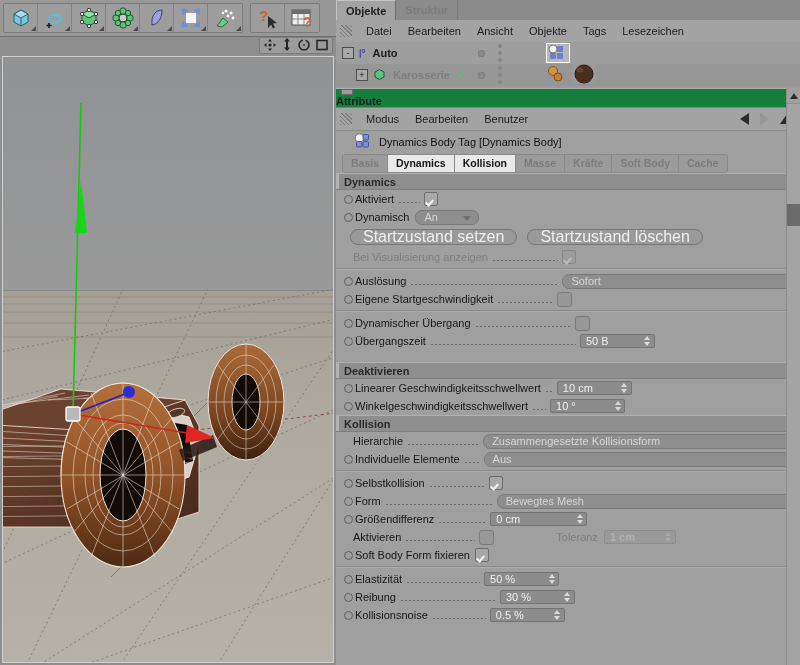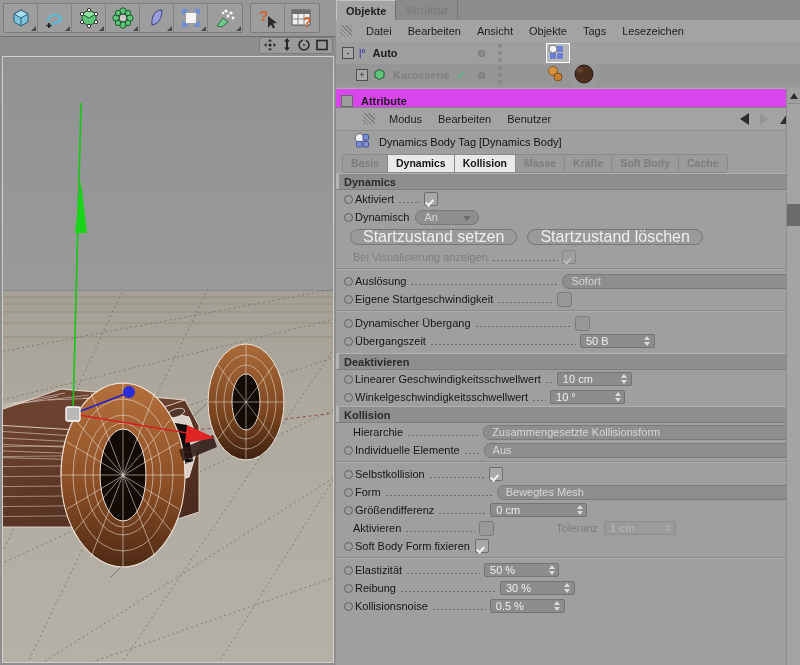--- a/index.html
+++ b/index.html
@@ -69,26 +69,26 @@
   .om-name{font-size:11px;font-weight:bold;margin-left:7px;}
   .om-name.dim{color:#7f7f7f;}
   .om-dots{position:absolute;left:142px;top:0;height:22px;width:60px;display:flex;align-items:center;gap:13px;}
   .dotc{width:7px;height:7px;border-radius:50%;background:#8a8a8a;box-shadow:inset 0 0 0 1px #7c7c7c;}
   .dotcol{display:flex;flex-direction:column;gap:3px;}
   .dotsm{width:4px;height:4px;border-radius:50%;background:#868686;}
   .om-tags{position:absolute;left:210px;top:0;height:22px;display:flex;align-items:center;gap:4px;}
 
   
   .am{position:absolute;left:0;top:88px;width:464px;height:577px;background:#9f9f9f;}
-  .am-title{height:18px;background:#d946ef;display:flex;align-items:flex-end;
-            border-top:1px solid #adadad;border-bottom:1px solid #828282;}
+  .am-title{height:18px;background:#15803d;display:flex;align-items:flex-start;
+            border-top:1px solid #adadad;border-bottom:1px solid #828282;flex-direction:column;}
   .am-title-box{width:10px;height:10px;border:1px solid #666;background:#9c9c9c;margin:0 8px 0 5px;}
   .am-title-txt{font-size:11px;font-weight:bold;color:#1d1d1d;}
   .am-menu{height:22px;background:#a3a3a3;display:flex;align-items:center;position:relative;
-           border-bottom:1px solid #8d8d8d;padding-left:23px;}
+           border-bottom:1px solid #8d8d8d;}
   .am-arrows{position:absolute;right:6px;top:0;height:22px;display:flex;align-items:center;gap:11px;}
   .tri{width:0;height:0;}
   .tri-l{border-top:6px solid transparent;border-bottom:6px solid transparent;border-right:9px solid #2b2b2b;}
   .tri-r{border-top:6px solid transparent;border-bottom:6px solid transparent;border-left:9px solid #969696;}
   .tri-u{border-left:7px solid transparent;border-right:7px solid transparent;border-bottom:10px solid #2b2b2b;}
 
   .am-obj{height:22px;display:flex;align-items:center;padding-left:6px;background:#9f9f9f;margin-left:12px;}
   .am-obj-txt{font-size:11px;margin-left:7px;color:#111;}
 
   .am-tabs{height:20px;background:#9f9f9f;display:flex;align-items:center;padding:0 6px;}
@@ -660,21 +660,21 @@
           <span class="dots" style="flex:0 0 146px"></span>
           <span class="numfield" style="width:75px;">
             <span>50 B</span>
             <span class="spin">
                 <i class="up"></i>
                 <i class="dn"></i>
               </span>
           </span>
         </div>
 
-        <div class="grp" style="margin-top:3px;">
+        <div class="grp" style="margin-top:12px;">
           <div class="grp-bar"></div>
           <span>Deaktivieren</span>
         </div>
 
         <div class="row">
           <span class="anim-dot"></span>
           <span class="lbl">Linearer Geschwindigkeitsschwellwert</span>
           <span class="dots" style="flex:0 0 8px"></span>
           <span class="numfield" style="width:75px;">
             <span>10 cm</span>

